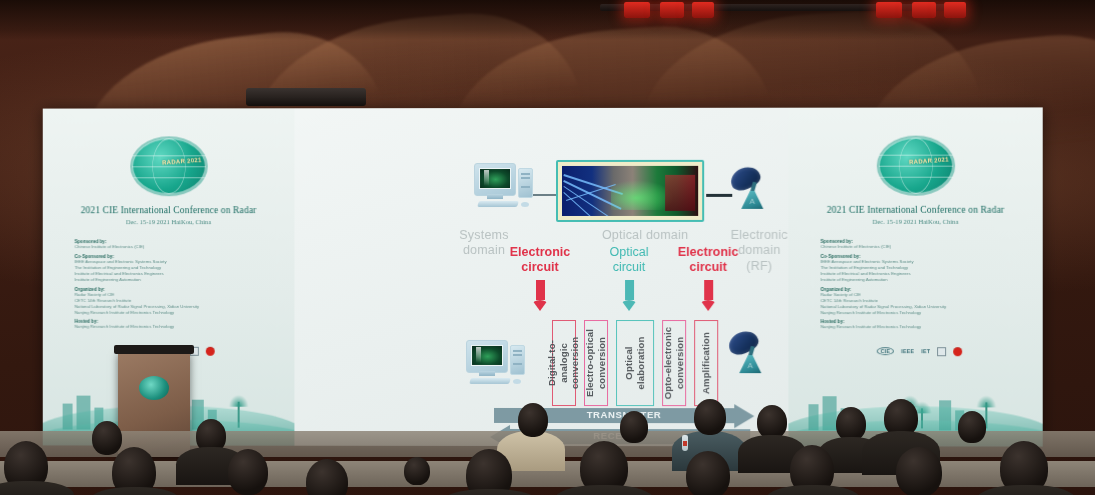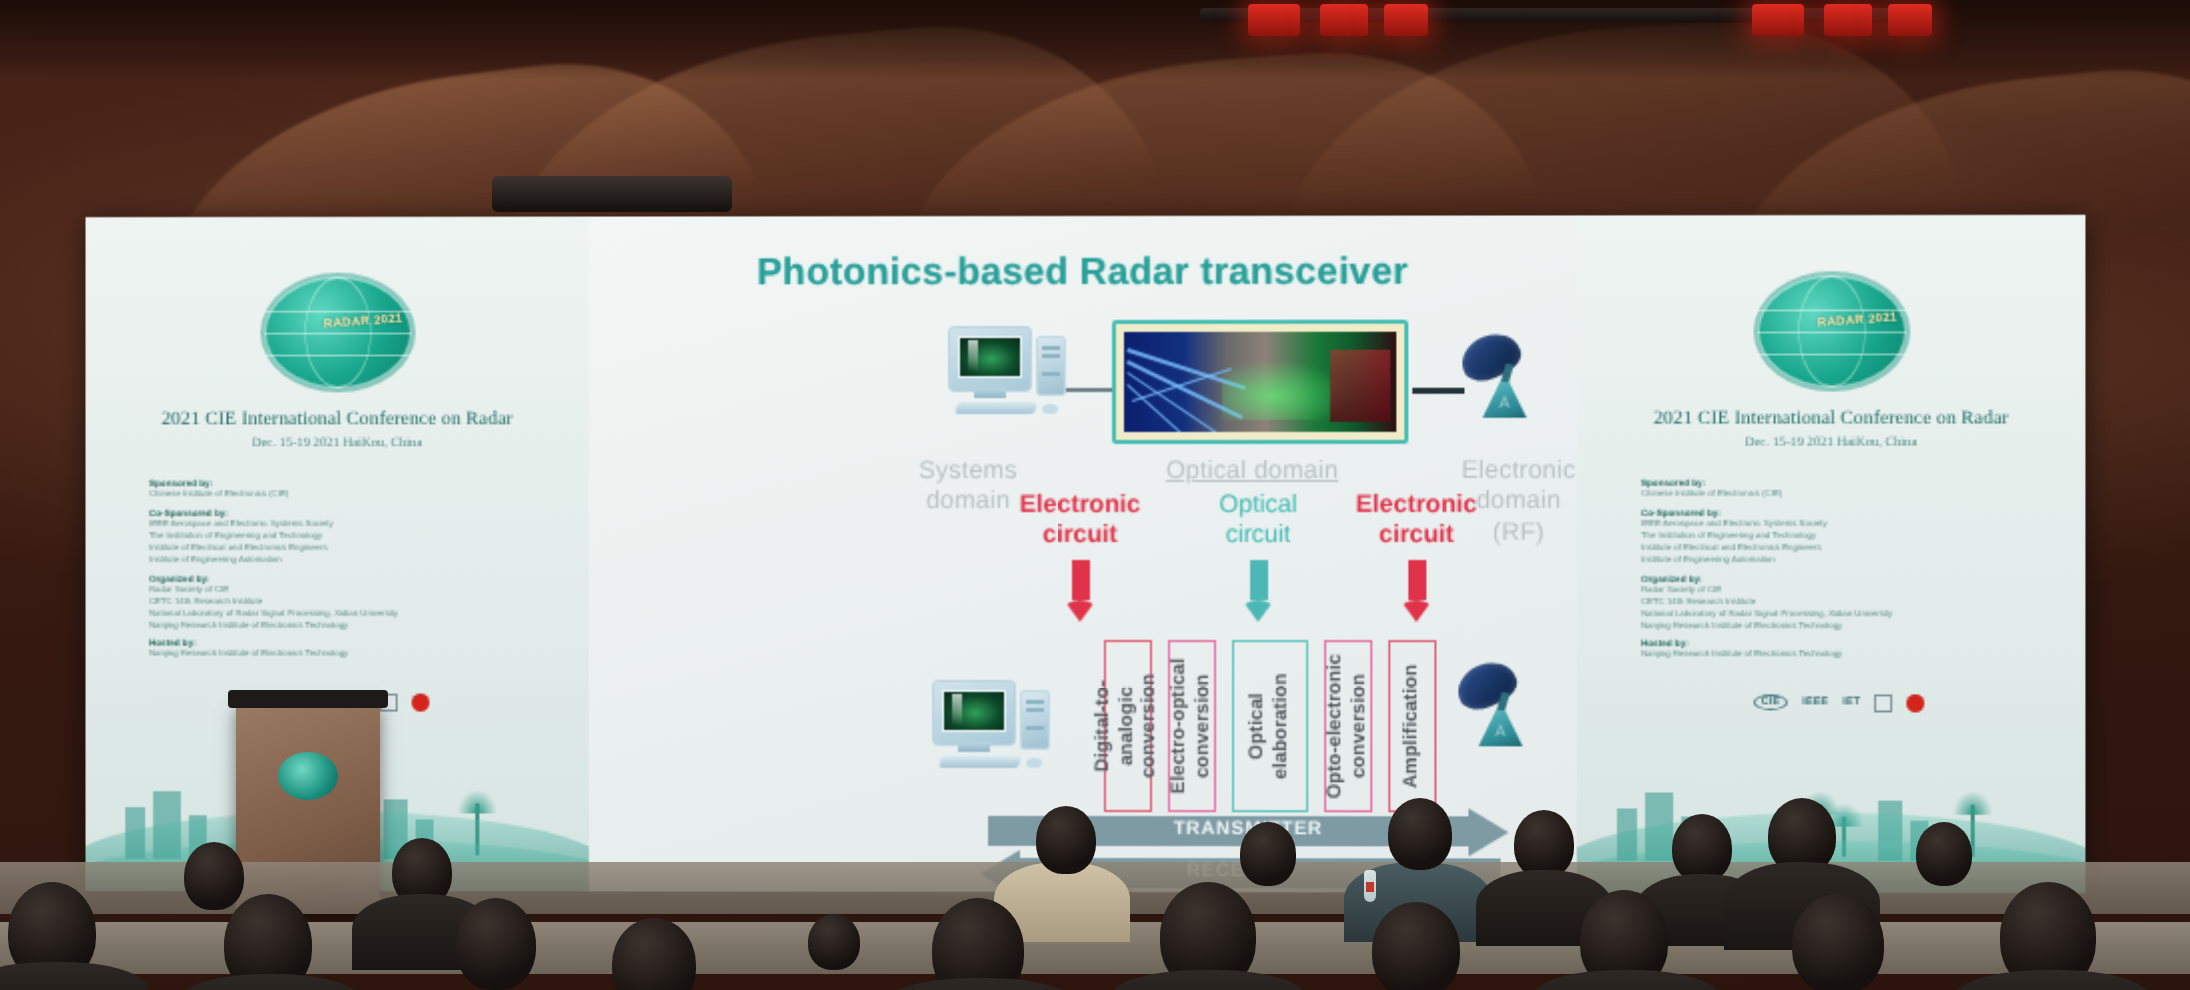--- a/index.html
+++ b/index.html
@@ -363,21 +363,20 @@
         <div class="palm" style="left:120px;"></div>
         <div class="palm" style="left:132px; height:20px;"></div>
         <div class="palm" style="left:196px;"></div>
         <div class="wave2"></div>
         <div class="wave"></div>
       </div>
     </div>
 
     <div id="slide">
 
-      <h1 class="slide-title">Photonics-based Radar transceiver</h1>
 
       <div class="computer" style="left:180px; top:55px;">
         <div class="cmon">
             <div class="cscr"></div>
           </div>
         <div class="cbase"></div>
         <div class="ctow">
             <i style="top:4px"></i>
             <i style="top:8px"></i>
             <i style="top:17px"></i>
@@ -405,21 +404,21 @@
       <div class="dish" style="left:434px; top:58px;">
         <div class="dish-face"></div>
           <div class="dish-arm"></div>
           <div class="dish-base"></div>
       </div>
 
       <div class="dom-lbl" style="left:152px; top:120px; width:76px;">
         <span>Systems</span><br>
         <span>domain</span>
       </div>
-      <div class="dom-lbl" style="left:254px; top:120px; width:156px;text-decoration:underline;">
+      <div class="dom-lbl" style="left:273px; top:120px; width:156px;">
         <span>Optical domain</span>
       </div>
       <div class="dom-lbl" style="left:420px; top:120px; width:90px;">
         <span>Electronic</span><br>
         <span>domain</span><br>
         <span>(RF)</span>
       </div>
 
       <div class="circ-lbl red" style="left:200px; top:137px; width:92px;">
         <span>Electronic</span><br>

